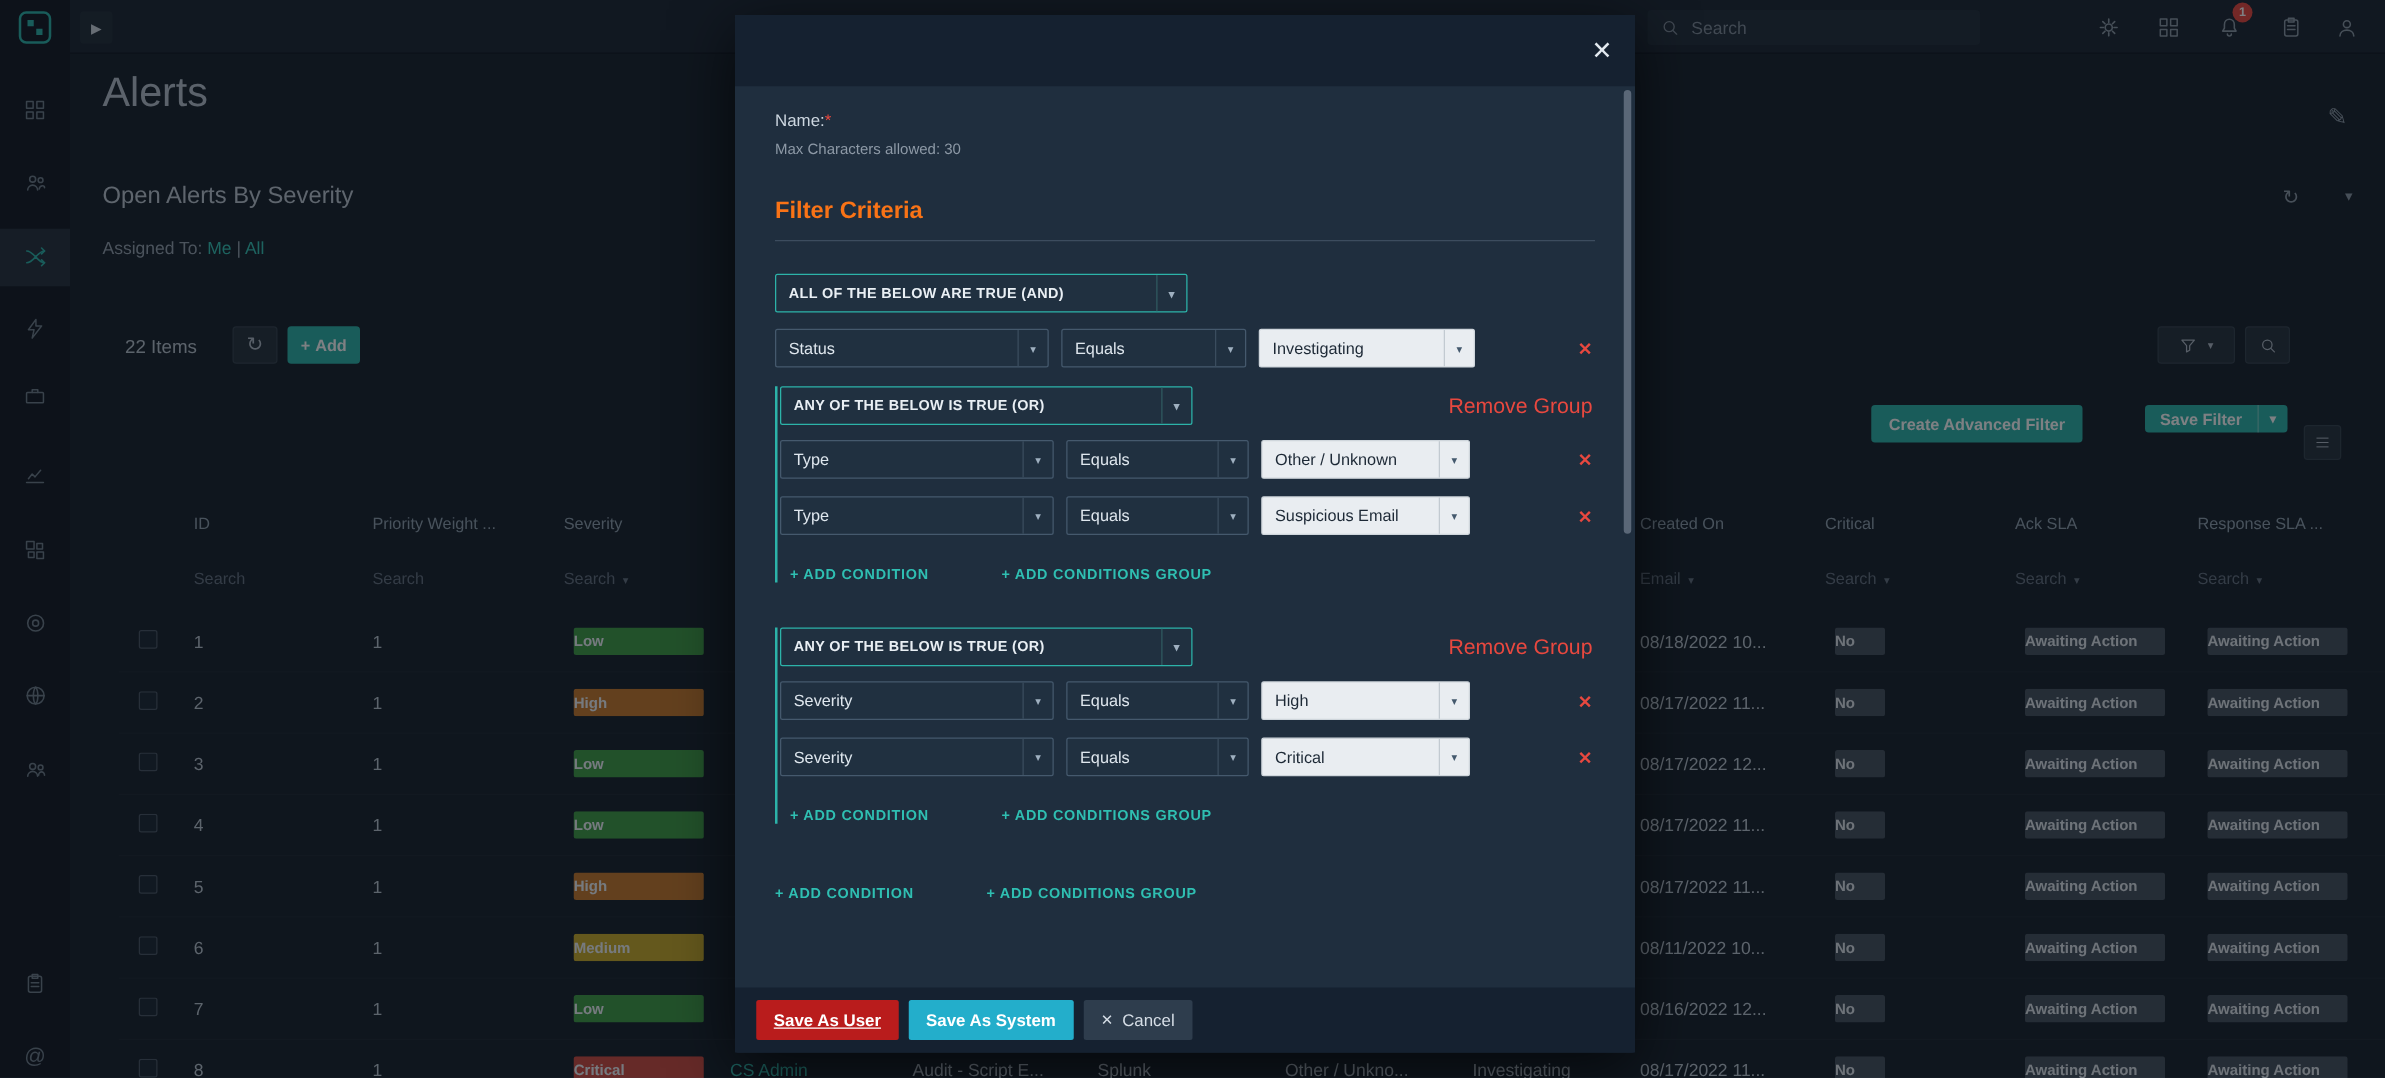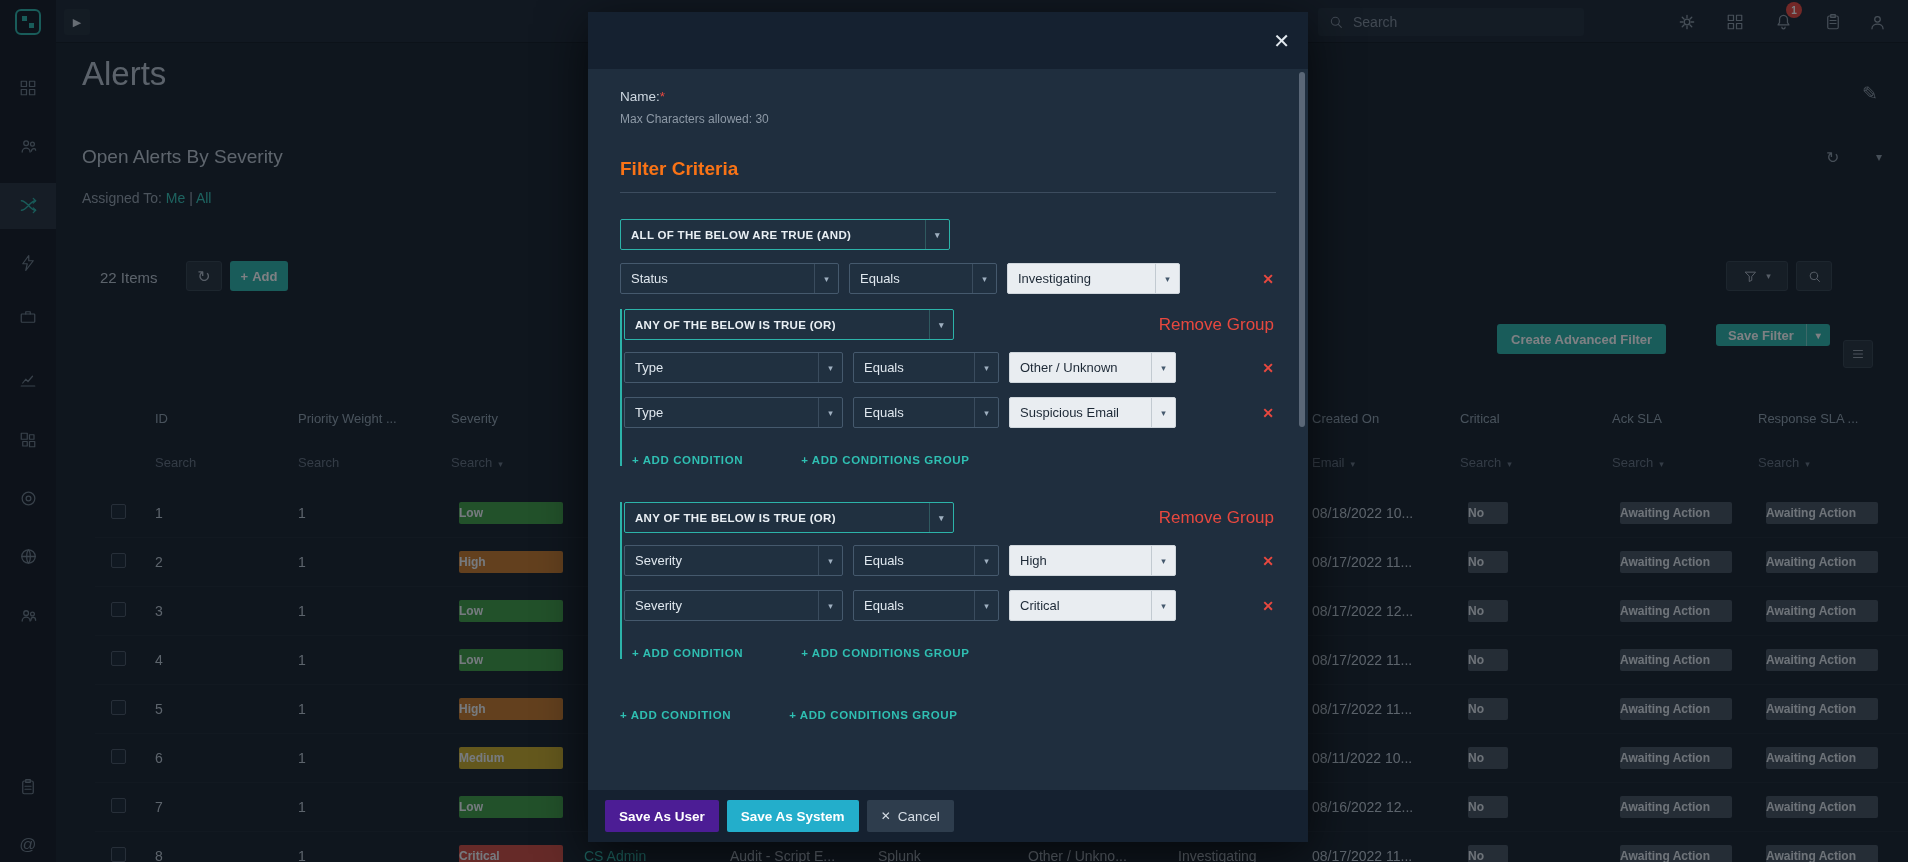--- a/index.html
+++ b/index.html
@@ -123,21 +123,21 @@
   .group .cond-row { margin-top:12px; }
   .group .cond-row + .cond-row { margin-top:14px; }
   .addrow { display:flex; gap:58px; margin-top:26px; font-size:11.5px; font-weight:bold;
     letter-spacing:.6px; color:#2fbfb2; }
   .addrow.outer { margin-top:50px; }
   .group .addrow { padding-left:8px; }
   .m-foot { flex:0 0 auto; height:52px; background:#152130; display:flex;
     align-items:center; gap:8px; padding:0 17px; }
   .mbtn { height:32px; padding:0 14px; border-radius:2px; font-size:13.5px; font-weight:bold;
     display:flex; align-items:center; gap:7px; color:#fff; }
-  .mbtn.user { background:#4c1d95; }
+  .mbtn.user { background:#b91c1c;text-decoration:underline; }
   .mbtn.system { background:#23aecb; }
   .mbtn.cancel { background:#2e3d4d; color:#d6dee6; font-weight:normal; }
   .mbtn.cancel .cx { font-size:12px; }
 </style>
 </head>
 <body>
 
 <div class="topbar">
   <div class="collapse-btn">
     <span>▶</span>

